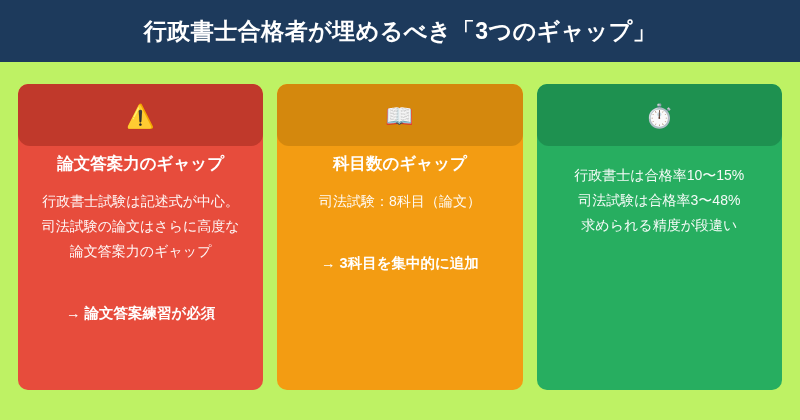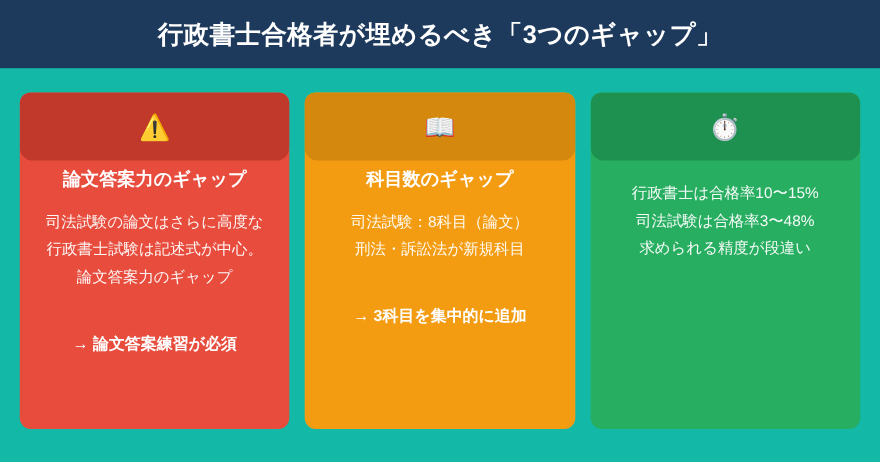--- a/index.html
+++ b/index.html
@@ -11,21 +11,21 @@
     height: 420px;
     background: #f7f8fa;
     font-family: "Liberation Sans", "DejaVu Sans", sans-serif;
     overflow: hidden;
   }
 
   .infographic {
     position: relative;
     width: 800px;
     height: 420px;
-    background: #14b8a6;
+    background: #bef264;
     box-sizing: border-box;
   }
 
   
   .header-bar {
     position: absolute;
     left: 0;
     top: 0;
     width: 800px;
     height: 62px;
@@ -149,35 +149,34 @@
   </div>
 
   <div class="cards-row">
 
     <div class="card red">
       <div class="card-head">
         <span class="card-icon">⚠️</span>
       </div>
       <div class="card-title">論文答案力のギャップ</div>
       <div class="card-body">
+        <span class="body-line">行政書士試験は記述式が中心。</span>
         <span class="body-line">司法試験の論文はさらに高度な</span>
-        <span class="body-line">行政書士試験は記述式が中心。</span>
         <span class="body-line">論文答案力のギャップ</span>
       </div>
       <div class="card-footer">→ 論文答案練習が必須</div>
     </div>
 
     <div class="card orange">
       <div class="card-head">
         <span class="card-icon">📖</span>
       </div>
       <div class="card-title">科目数のギャップ</div>
       <div class="card-body">
         <span class="body-line">司法試験：8科目（論文）</span>
-        <span class="body-line">刑法・訴訟法が新規科目</span>
       </div>
       <div class="card-footer">→ 3科目を集中的に追加</div>
     </div>
 
     <div class="card green">
       <div class="card-head">
         <span class="card-icon">⏱️</span>
       </div>
       <div class="card-body">
         <span class="body-line">行政書士は合格率10〜15%</span>

